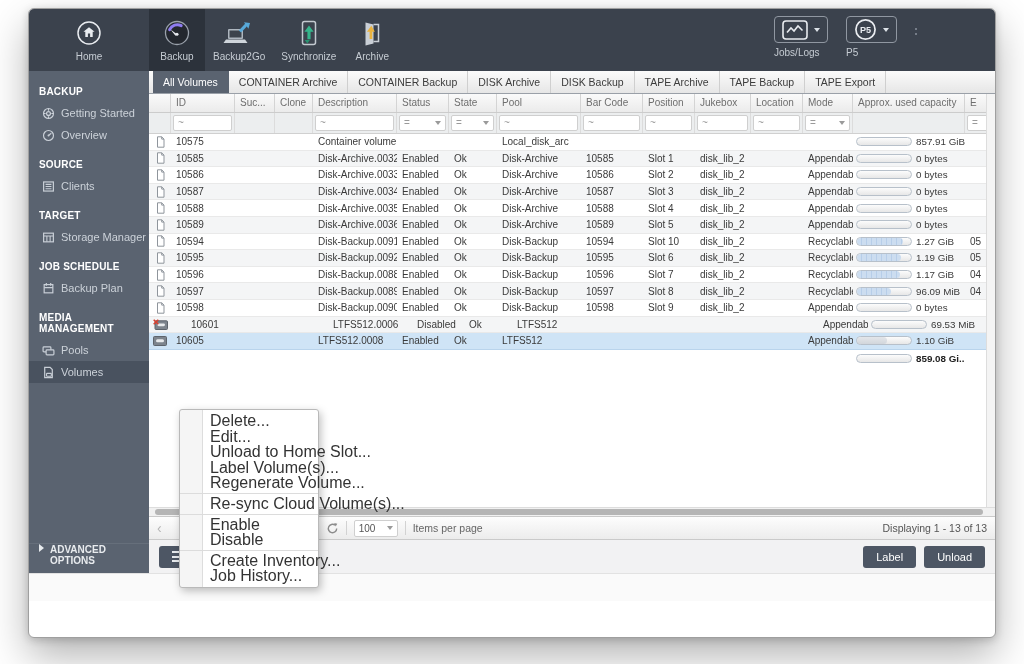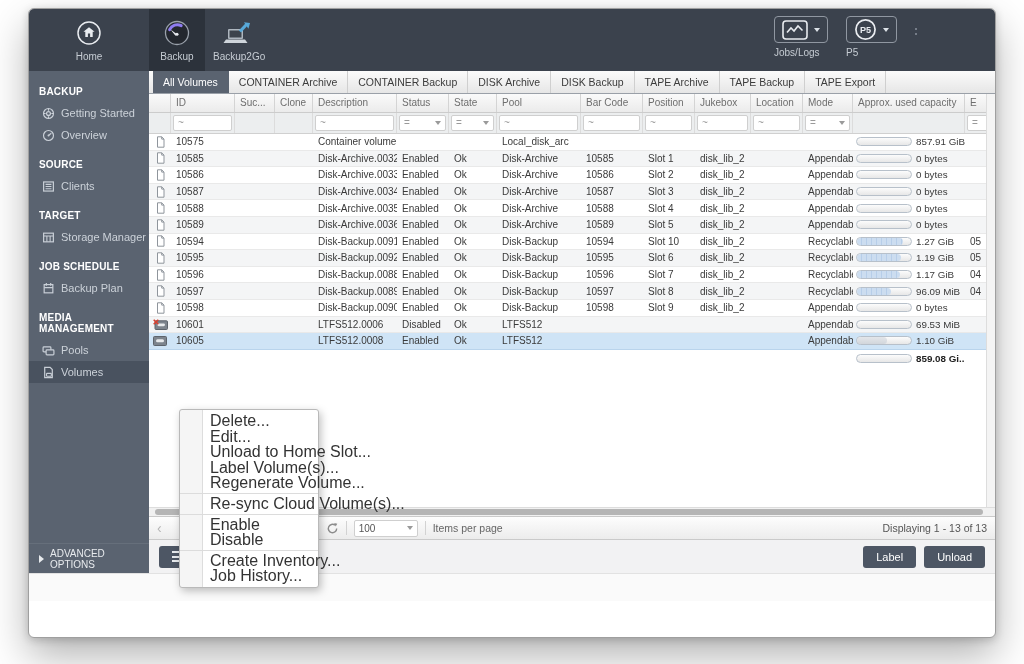--- a/index.html
+++ b/index.html
@@ -46,22 +46,22 @@
   .tbdots i { width:2px; height:2px; background:#8b929c; border-radius:50%; display:block; }
   
   .bodyrow { display:flex; height:502px; background:#fff; }
   .sidebar { width:120px; flex-shrink:0; background:#5a6370; position:relative; padding-top:2px; }
   .sectitle { font-size:10px; font-weight:bold; color:#fff; letter-spacing:.2px; margin:13px 0 5px 10px; }
   .sbitem { height:22px; display:flex; align-items:center; gap:6px; padding-left:13px;
             color:#ccd2d9; font-size:11px; white-space:nowrap; }
   .sbitem.sel { background:#49525f; }
   .sbicon { width:13px; height:13px; display:flex; align-items:center; }
   .advopts { position:absolute; bottom:0; left:0; right:0; height:30px; display:flex;
-             align-items:center; gap:6px; padding-left:10px; color:#e8ebee;
-             font-size:10px; font-weight:normal; border-top:1px solid rgba(255,255,255,.08); }
+             align-items:flex-start; gap:6px; padding-left:10px; color:#e8ebee;
+             font-size:10px; font-weight:bold; border-top:1px solid rgba(255,255,255,.08); }
   .advarrow { width:0; height:0; border-left:5px solid #e8ebee; border-top:4px solid transparent;
               border-bottom:4px solid transparent; }
   
   .main { flex:1; display:flex; flex-direction:column; position:relative; overflow:hidden; background:#fff; }
   .tabsbar { height:23px; background:linear-gradient(#fbfbfb,#e6e6e6); border-bottom:1px solid #9aa0a8;
              display:flex; align-items:stretch; font-size:10.5px; color:#3c3c3c; padding-left:4px; }
   .tab { padding:0 10px; display:flex; align-items:center; border-right:1px solid #cfcfcf; white-space:nowrap; }
   .tab.sel { background:#5a6370; color:#fff; border-right-color:#5a6370; }
   .gridwrap { flex:1; overflow:hidden; position:relative; }
   .ghead { display:flex; height:19px; background:linear-gradient(#fafafa,#ebebeb);
@@ -95,21 +95,21 @@
   .vscroll { position:absolute; right:0; top:23px; bottom:66px; width:9px; background:#f4f4f4;
              border-left:1px solid #dddddd; }
   .hscroll { height:9px; background:#f1f1f1; border-top:1px solid #ddd; position:relative; }
   .hthumb { position:absolute; left:6px; right:12px; top:1px; height:6px; background:#b5b5b5; border-radius:3px; }
   .pagbar { height:24px; background:linear-gradient(#fdfdfd,#ececec); border-top:1px solid #cacaca;
             border-bottom:1px solid #cacaca; display:flex; align-items:center; font-size:10.5px;
             color:#666; padding:0 8px; gap:7px; }
   .pchev { color:#b5b5b5; font-size:14px; line-height:14px; }
   .pspacer { width:150px; }
   .psep { width:1px; height:14px; background:#d2d2d2; }
-  .pagesize { width:64px; height:17px; border:1px solid #cfcfcf; border-radius:2px; background:#fff;
+  .pagesize { width:44px; height:17px; border:1px solid #cfcfcf; border-radius:2px; background:#fff;
               display:flex; align-items:center; justify-content:space-between; padding:0 4px;
               font-size:10px; color:#555; }
   .pcaret { width:0; height:0; border-left:3.5px solid transparent; border-right:3.5px solid transparent;
             border-top:4px solid #9a9a9a; }
   .displaying { margin-left:auto; color:#555; }
   .actionbar { height:33px; background:#f2f2f3; display:flex; align-items:center; padding:0 10px; gap:8px; }
   .menubtn { width:38px; height:22px; background:#4d5664; border-radius:3px; display:flex;
              flex-direction:column; justify-content:center; align-items:center; gap:2.5px; }
   .menubtn i { display:block; width:13px; height:2px; background:#e8ebee; }
   .abspacer { flex:1; }
@@ -158,20 +158,40 @@
             <svg width="32" height="30" viewBox="0 0 32 30">
               <rect x="5" y="11" width="15" height="10" rx="1" fill="#aeb6bf"></rect>
               <rect x="6.5" y="12.5" width="12" height="7" fill="#3d444d"></rect>
               <path d="M3 21.5h19l2.5 3.5H0.5z" fill="#cfd5db"></path>
               <path d="M17 13.5 L23.5 6.5" stroke="#58a9d9" stroke-width="3.2" fill="none"></path>
               <path d="M21 4.2l6 .8-1.6 5.8z" fill="#58a9d9"></path>
             </svg>
           </div>
           <div class="tblabel">Backup2Go</div>
         </div>
+        <div class="tbitem">
+          <div class="tbicon">
+            <svg width="30" height="30" viewBox="0 0 30 30">
+              <rect x="8.5" y="3.5" width="13" height="23" rx="2" fill="none" stroke="#c3c9d0" stroke-width="1.5"></rect>
+              <path d="M15 7.5l4.6 6.2h-3v7.5h-3.2v-7.5h-3z" fill="#35b48b"></path>
+              <path d="M13.3 25.5l-2.6-3.6h5.2z" fill="#2a9371"></path>
+            </svg>
+          </div>
+          <div class="tblabel">Synchronize</div>
+        </div>
+        <div class="tbitem">
+          <div class="tbicon">
+            <svg width="30" height="30" viewBox="0 0 30 30">
+              <path d="M8.5 4.5l8 2v19l-8 2z" fill="#c9cfd6"></path>
+              <path d="M16.5 6.5h5v17h-5" fill="none" stroke="#c9cfd6" stroke-width="1.5"></path>
+              <path d="M12.6 21v-7.2h-2.7l4.4-6 3.6 6h-2.6V21z" fill="#eab33f"></path>
+            </svg>
+          </div>
+          <div class="tblabel">Archive</div>
+        </div>
       </div>
     <div class="tbrgrp">
       <div class="tbr">
         <div class="tbrbtn">
           <span>
               <svg width="26" height="20" viewBox="0 0 26 20">
                 <rect x="1" y="1" width="24" height="18" rx="3" fill="none" stroke="#e9ecf0" stroke-width="1.6"></rect>
                 <path d="M5 12.5l4-4.5 3 3 4-5 4.5 4.5" fill="none" stroke="#e9ecf0" stroke-width="1.6"></path>
               </svg>
             </span>
@@ -671,21 +691,21 @@
               <div class="gcell gc-exp" style="width: 30px;"></div>
             </div>
             <div class="grow alt">
               <div class="gcell gc-icon iconcell" style="width: 22px;">
                 <svg width="15" height="11" viewBox="0 0 15 11">
                   <rect x="2" y="1.8" width="12.5" height="8.7" rx="1" fill="#7d848d" stroke="#5d636b"></rect>
                   <rect x="4.4" y="4.4" width="7.6" height="2.8" rx="1.4" fill="#e8eaec"></rect>
                   <path d="M.7.7l4.6 4.6M5.3.7L.7 5.3" stroke="#d8402f" stroke-width="1.6"></path>
                 </svg>
               </div>
-              <div class="gcell gc-id" style="width: 64px;">10601</div>
+              <div class="gcell gc-id" style="width: 64px; margin-left: 15px;">10601</div>
               <div class="gcell gc-suc" style="width: 40px;"></div>
               <div class="gcell gc-clone" style="width: 38px;"></div>
               <div class="gcell gc-desc" style="width: 84px;">LTFS512.0006</div>
               <div class="gcell gc-status" style="width: 52px;">Disabled</div>
               <div class="gcell gc-state" style="width: 48px;">Ok</div>
               <div class="gcell gc-pool" style="width: 84px;">LTFS512</div>
               <div class="gcell gc-barcode" style="width: 62px;"></div>
               <div class="gcell gc-position" style="width: 52px;"></div>
               <div class="gcell gc-jukebox" style="width: 56px;"></div>
               <div class="gcell gc-location" style="width: 52px;"></div>

